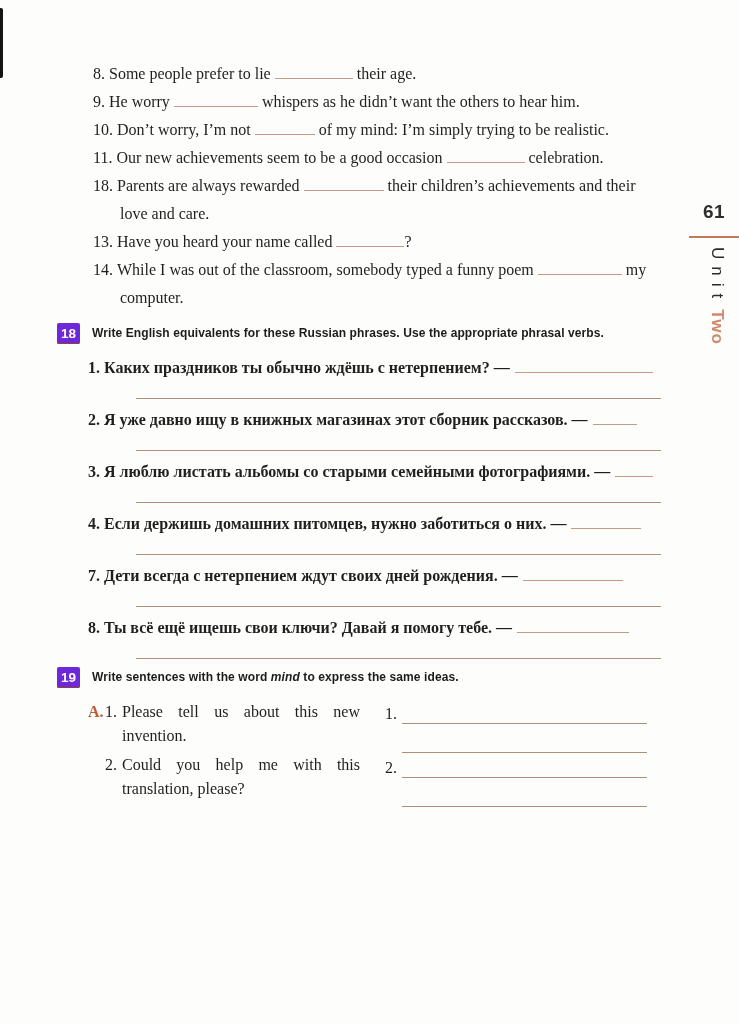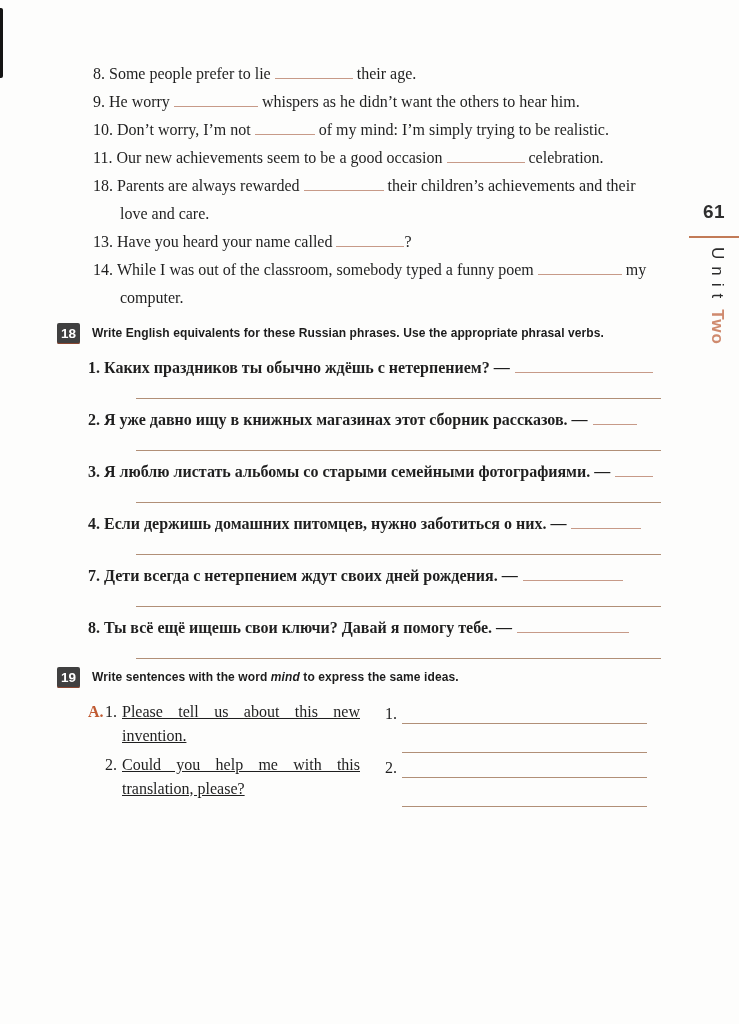--- a/index.html
+++ b/index.html
@@ -22,21 +22,21 @@
   .blank{
     display:inline-block;height:14px;vertical-align:baseline;
     border-bottom:1.5px solid #c79a88;
   }
 
   
   .ex-header{display:flex;align-items:flex-start;margin-top:11px;
     font-family:"Liberation Sans", sans-serif;}
   .badge{
     flex:0 0 auto;width:23px;height:21px;border-radius:2px;
-    background:#404040;color:#fff;
+    background:#6d28d9;color:#fff;
     font-family:"Liberation Sans", sans-serif;font-size:13.5px;font-weight:bold;
     display:flex;align-items:center;justify-content:center;
     box-shadow:inset 0 -1px 0 #8a4630;
   }
   .ex-header .instruction{
     margin-left:12px;font-size:12px;line-height:21px;font-weight:600;color:#1c1c1c;
     letter-spacing:0.1px;
   }
   .instruction .it{font-style:italic;}
 
@@ -50,21 +50,21 @@
   }
   .full-line{
     height:0;border-bottom:1.5px solid #b18f77;
     margin:16px 0 7px 24px;
   }
 
   
   .ex19-body{display:flex;margin-left:31px;margin-top:12px;}
   .col-left{position:relative;width:272px;padding-left:34px;box-sizing:border-box;font-size:16px;line-height:23.5px;}
   .a-label{position:absolute;left:0;top:0;font-weight:bold;color:#c05a31;}
-  .left-item{text-align:justify;margin-bottom:6px;text-decoration:underline;}
+  .left-item{text-align:justify;margin-bottom:6px;}
   .left-item .num{display:inline-block;width:17px;margin-left:-17px;text-indent:0;}
   .col-right{width:262px;margin-left:25px;margin-top:2px;font-size:16px;}
   .ans-item{margin-bottom:3px;}
   .ans-row{display:flex;height:24px;}
   .ans-row .num{flex:0 0 17px;line-height:24px;}
   .ans-line{flex:1;border-bottom:1.5px solid #b18f77;margin-bottom:2px;}
   .ans-line2{height:0;border-bottom:1.5px solid #b18f77;margin:26px 0 0 17px;}
 
   
   .page-num{

